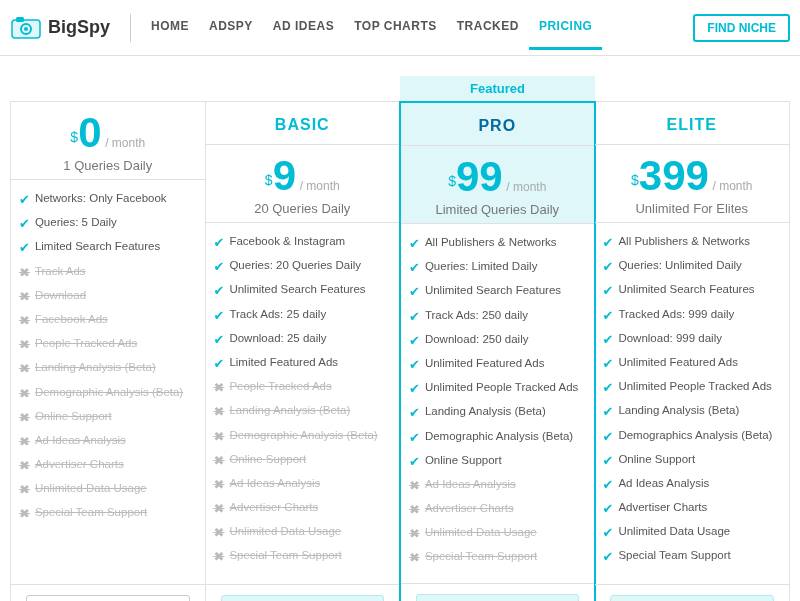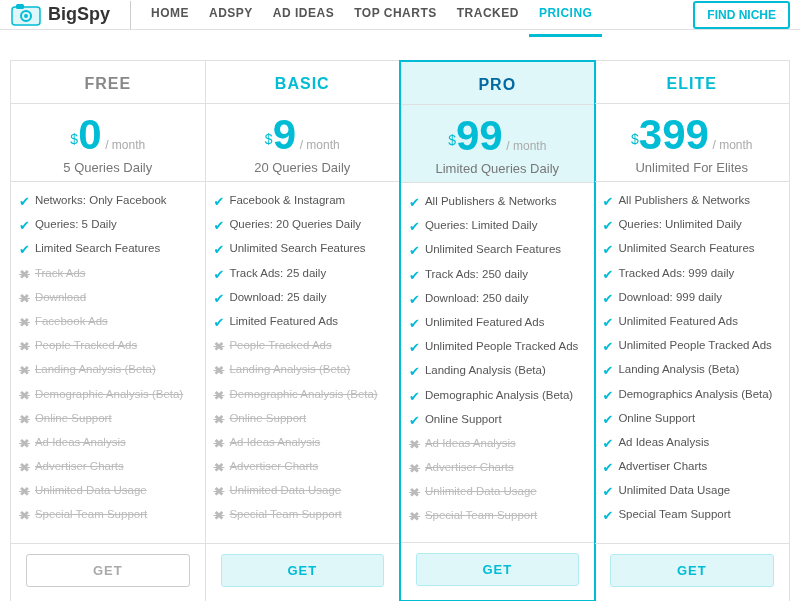--- a/index.html
+++ b/index.html
@@ -1,20 +1,20 @@
 <!DOCTYPE html>
 <html><head>
   <meta charset="utf-8">
   <style>
     * { box-sizing: border-box; margin: 0; padding: 0; }
     body { font-family: Arial, sans-serif; font-size: 13px; color: #555; background: #fff; width: 800px; overflow-x: hidden; }
 
     
     .navbar {
-      display: flex; align-items: center; height: 30px;
+      display: flex; align-items: center; height: 56px;
       border-bottom: 1px solid #e0e0e0; padding: 0 10px; gap: 0;
       background: #fff;
     }
     .logo-area { display: flex; align-items: center; gap: 6px; margin-right: 10px; }
     .logo-icon { width: 32px; height: 32px; }
     .logo-text { font-size: 18px; font-weight: bold; color: #333; }
     .nav-divider { width: 1px; height: 28px; background: #ccc; margin: 0 10px; }
     .nav-links { display: flex; align-items: flex-start; gap: 0; }
     .nav-link {
       font-size: 12px; font-weight: 600; color: #555; padding: 0 10px; cursor: pointer;
@@ -118,31 +118,31 @@
   <div class="nav-right">
     <button class="btn-find-niche">FIND NICHE</button>
   </div>
 </nav>
 
 <div class="pricing-section">
 
   <div class="featured-badge-row">
     <div class="featured-badge-cell empty"> </div>
     <div class="featured-badge-cell empty"> </div>
+    <div class="featured-badge-cell">Featured</div>
     <div class="featured-badge-cell empty"> </div>
   </div>
 
   <div class="plans-grid">
 
     <div class="plan-col">
-      <div class="plan-header">FREE</div>
       <div class="plan-price-area">
         <span class="price-dollar">$</span><span class="price-number">0</span>
         <span class="price-per">/ month</span>
-        <div class="price-queries">5 Queries Daily</div>
+        <div class="price-queries">1 Queries Daily</div>
       </div>
       <div class="features-list">
         <div class="feature-item enabled">
             <span class="check-icon">✔</span>
             <span>Networks: Only Facebook</span>
           </div>
         <div class="feature-item enabled">
             <span class="check-icon">✔</span>
             <span>Queries: 5 Daily</span>
           </div>

